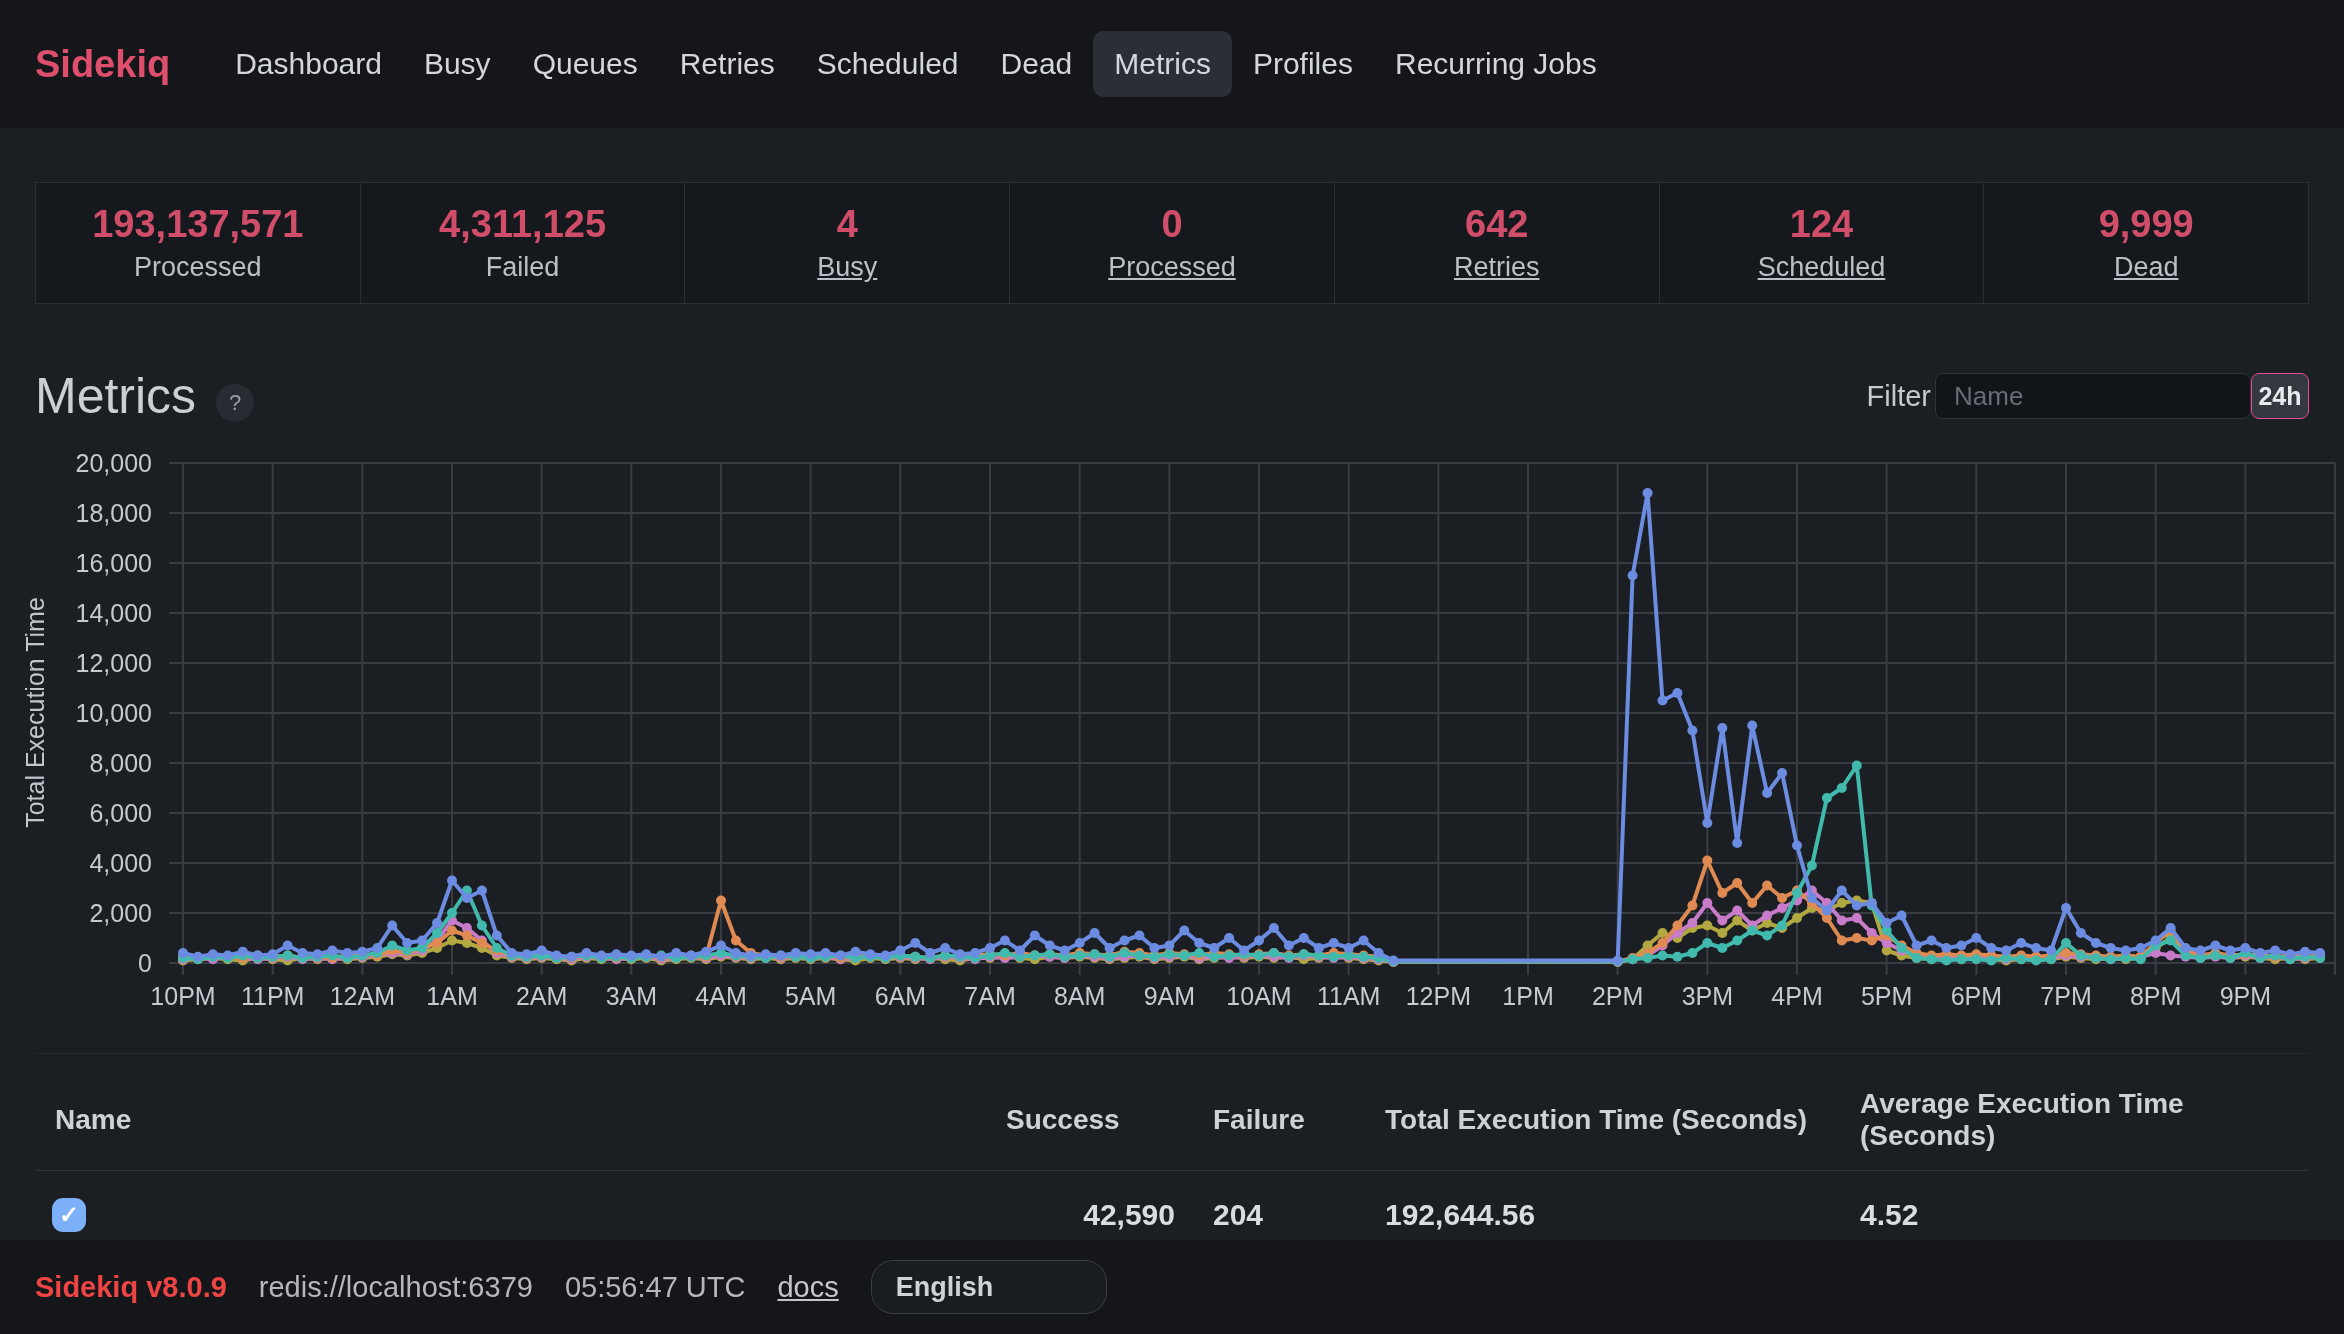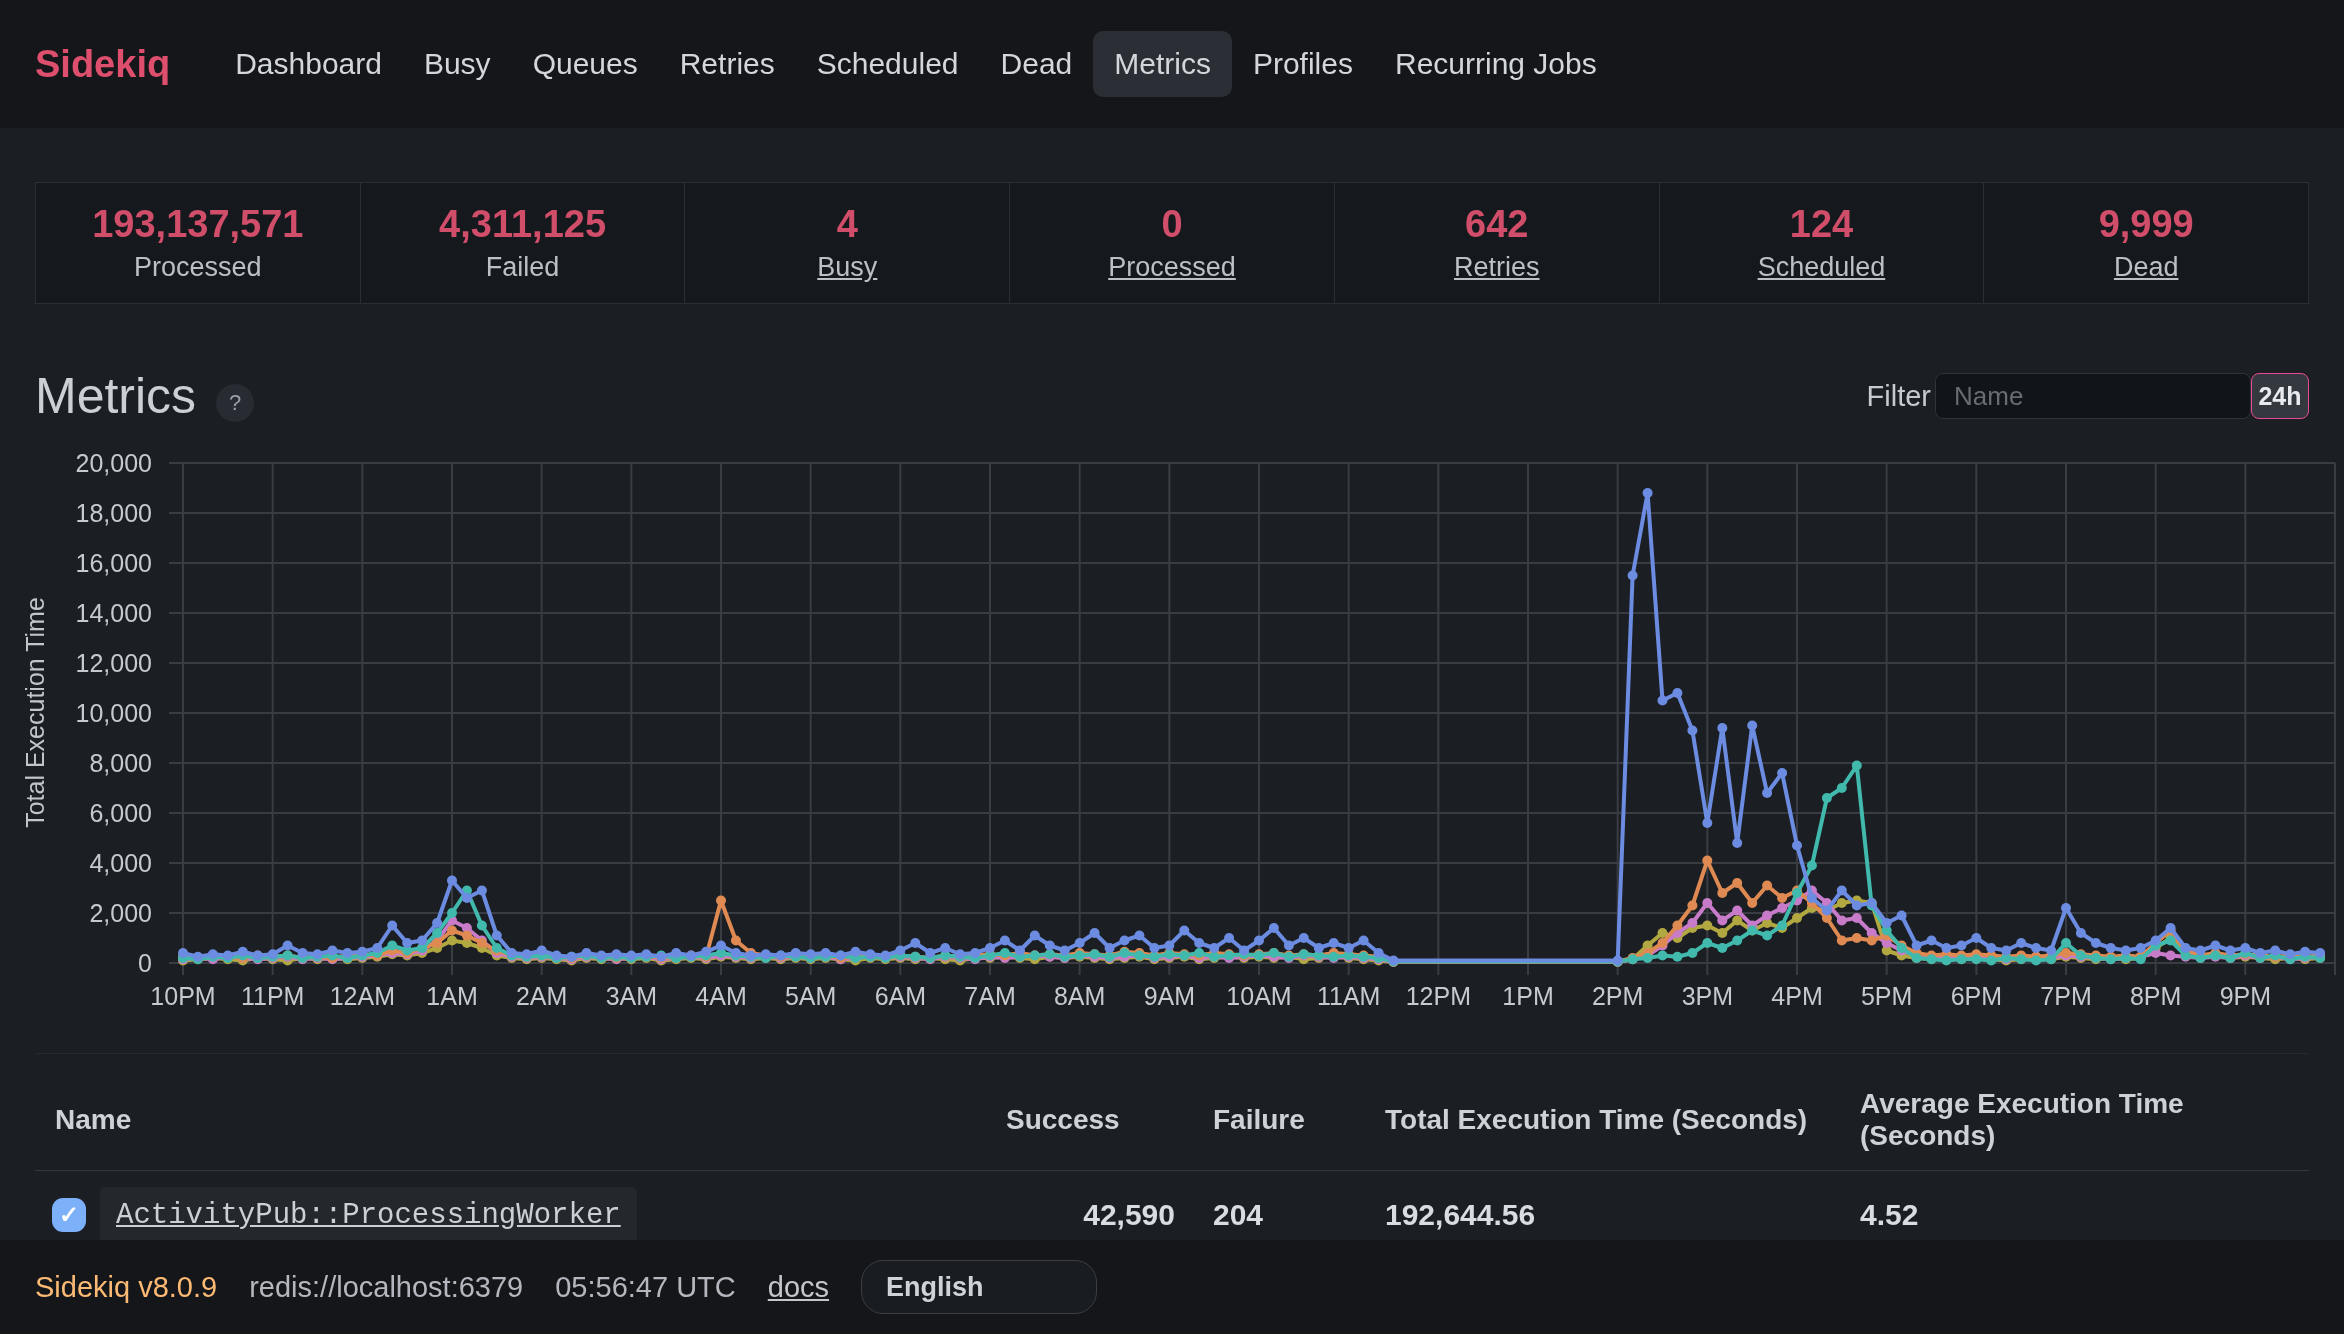--- a/index.html
+++ b/index.html
@@ -86,21 +86,21 @@
     font-family:"Liberation Mono","DejaVu Sans Mono",monospace;
     font-size:29px; color:#ccd0d5; text-decoration:underline; cursor:pointer;
   }
   .t-val { font-size:30px; font-weight:700; color:#d9dce0; padding-left:38px; }
   .t-val.num-right { text-align:right; padding-left:0; }
   
   .footer {
     position:absolute; left:0; right:0; bottom:0; height:94px; background:#14161a;
     display:flex; align-items:center; padding:0 35px; gap:32px;
   }
-  .footer .version { font-size:29px; font-weight:400; color:#fdba74;text-align:center; }
+  .footer .version { font-size:29px; font-weight:700; color:#ef4444;text-align:center; }
   .footer .muted { font-size:29px; color:#b4b8be; }
   .footer .docs-link { font-size:29px; color:#c3c7cc; text-decoration:underline; cursor:pointer; }
   .lang-select {
     width:236px; height:54px; border:1px solid #3a3e45; border-radius:22px;
     background:#191c21; display:flex; align-items:center; padding-left:24px;
     font-size:27px; font-weight:700; color:#cfd3d8; cursor:pointer;
   }
 </style>
 </head>
 <body>
@@ -937,21 +937,20 @@
     <div class="th num-right">Success</div>
     <div class="th pad-l">Failure</div>
     <div class="th pad-l">Total Execution Time (Seconds)</div>
     <div class="th pad-l">Average Execution Time (Seconds)</div>
   </div>
   <div class="t-row">
     <div class="name-cell">
       <span class="checkbox">
           <span class="tick">✓</span>
         </span>
-      <a class="worker-name">ActivityPub::ProcessingWorker</a>
     </div>
     <div class="t-val num-right">42,590</div>
     <div class="t-val">204</div>
     <div class="t-val">192,644.56</div>
     <div class="t-val">4.52</div>
   </div>
 </section>
 
 <footer class="footer">
   <span class="version">Sidekiq v8.0.9</span>

